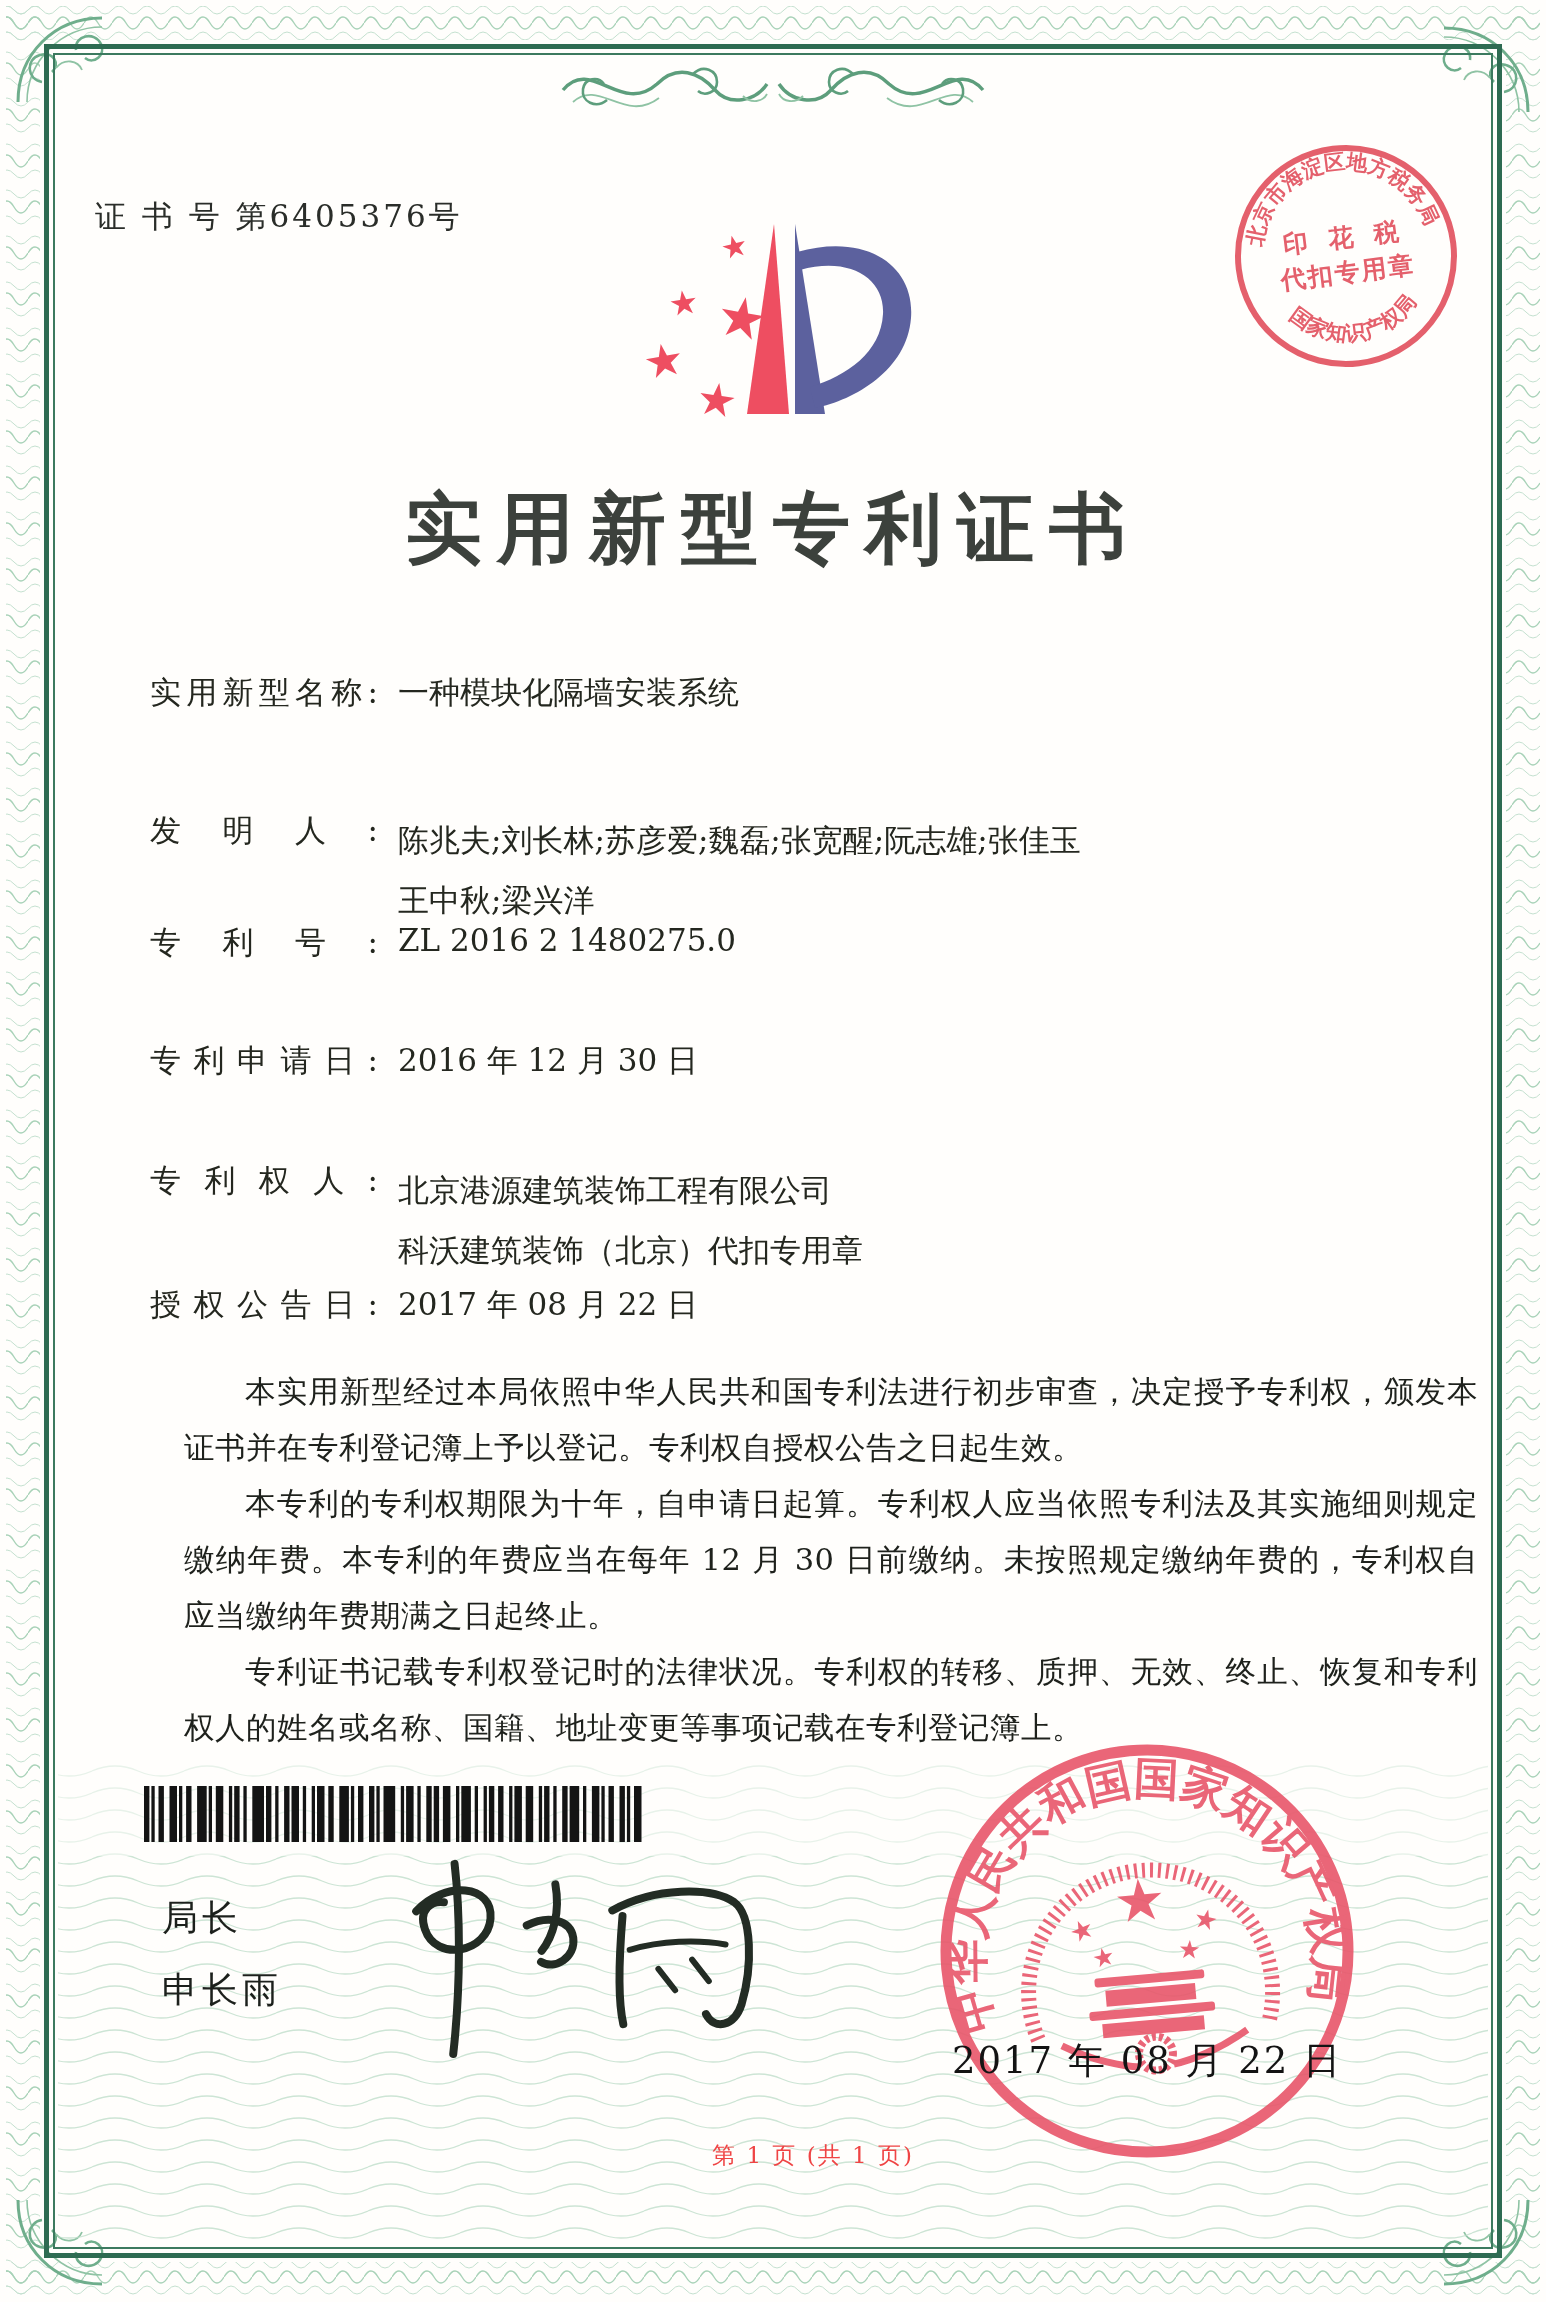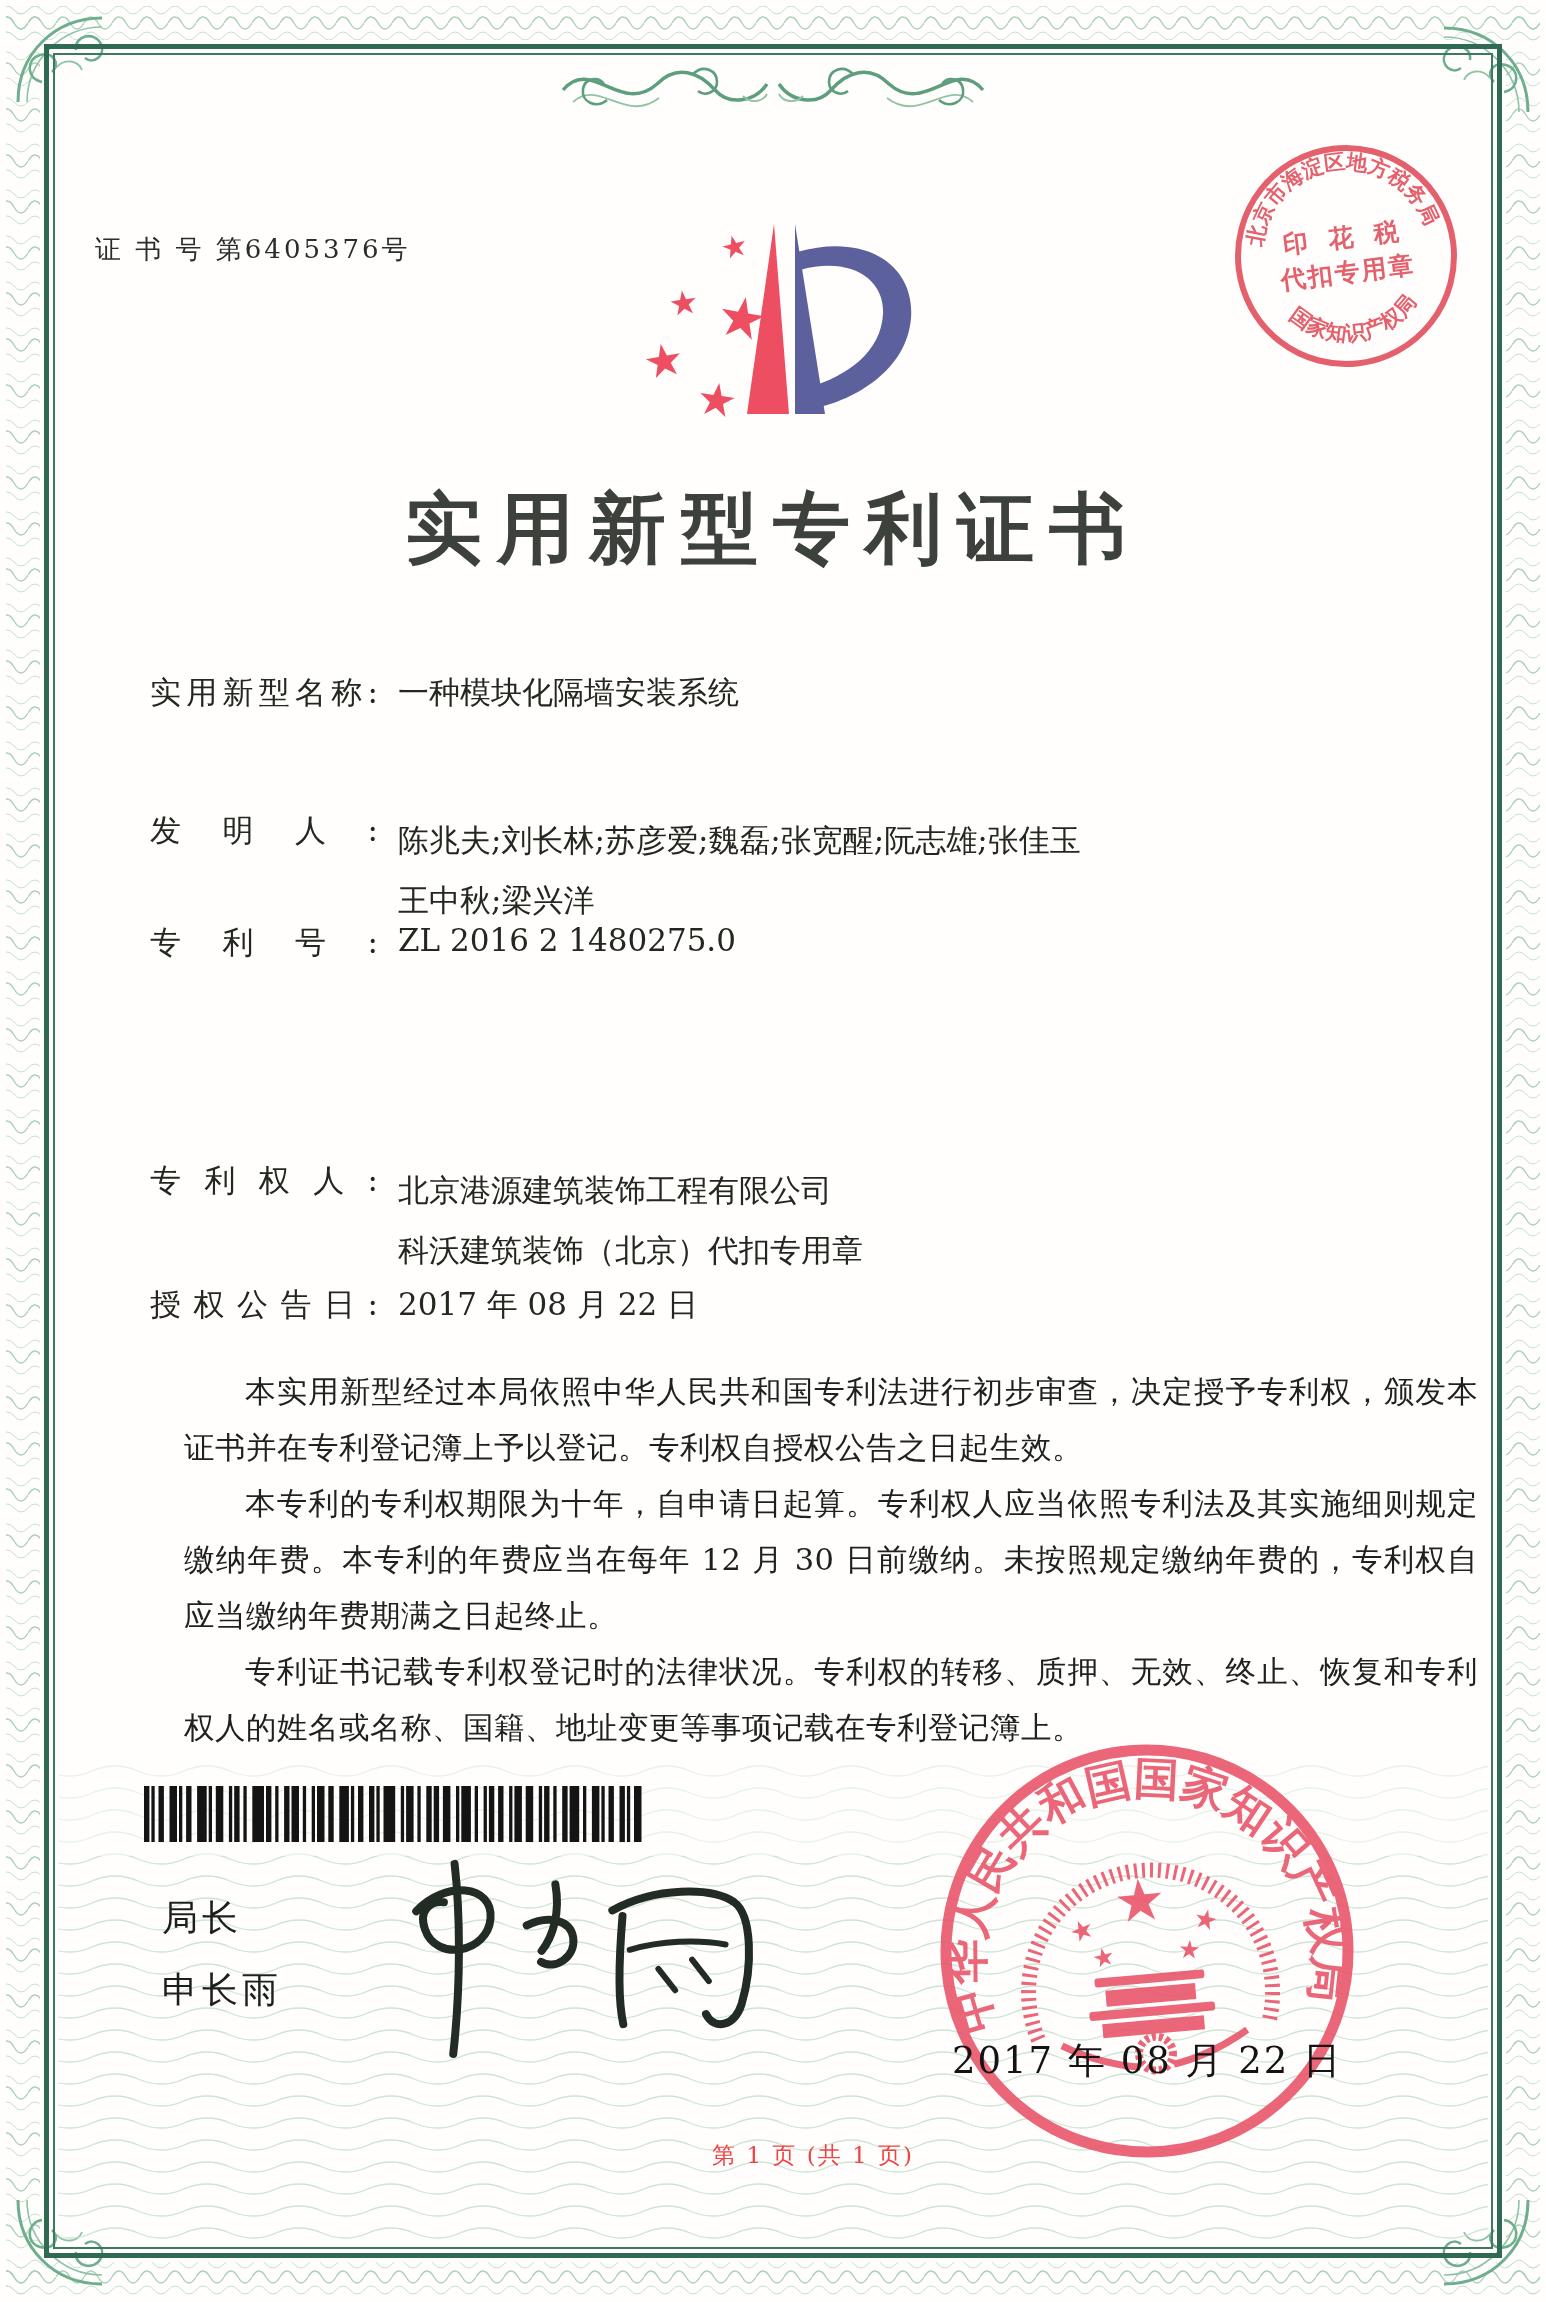--- a/index.html
+++ b/index.html
@@ -10,21 +10,21 @@
     overflow:hidden;
     font-family:"DejaVu Serif","Liberation Serif",serif;
     color:#20231f;
   }
   .bg-deco{position:absolute;left:0;top:0;z-index:0;}
   
   .frame{position:absolute;inset:44px;border:5px solid #2e6b52;z-index:1;pointer-events:none;}
   .frame::after{content:"";position:absolute;inset:4px;border:2px solid #3c7a5f;}
   .layer{position:absolute;z-index:2;}
 
-  .cert-no{left:95px;top:196px;font-size:26px;letter-spacing:3px;color:#2a2d29;margin-top:36px;}
+  .cert-no{left:95px;top:196px;font-size:31px;letter-spacing:3px;color:#2a2d29;}
   .logo{left:635px;top:208px;width:312px;height:238px;}
   .tax-stamp{left:1228px;top:138px;width:236px;height:236px;transform:rotate(-7deg);z-index:3;}
   .title{left:0;top:458px;width:100%;text-align:center;font-size:77px;font-weight:bold;
          letter-spacing:15px;color:#3c413c;margin-top:20px;}
 
   .field{left:150px;width:1300px;font-size:31px;color:#24271f;}
   .lab{display:inline-block;width:228px;text-align:justify;text-align-last:justify;vertical-align:top;}
   .val{display:inline-block;vertical-align:top;margin-left:20px;line-height:60px;}
   .field.single .val{line-height:normal;}
 
@@ -137,20 +137,23 @@
 
   <div class="layer field single" style="top:672px">
     <span class="lab">实用新型名称:</span><span class="val">一种模块化隔墙安装系统</span>
   </div>
   <div class="layer field" style="top:810px">
     <span class="lab">发明人:</span><span class="val"><span>陈兆夫;刘长林;苏彦爱;魏磊;张宽醒;阮志雄;张佳玉</span><br>
       <span>王中秋;梁兴洋</span></span>
   </div>
   <div class="layer field single" style="top:922px">
     <span class="lab">专利号:</span><span class="val">ZL 2016 2 1480275.0</span>
+  </div>
+  <div class="layer field single" style="top:1040px">
+    <span class="lab">专利申请日:</span><span class="val">2016 年 12 月 30 日</span>
   </div>
   <div class="layer field" style="top:1160px">
     <span class="lab">专利权人:</span><span class="val"><span>北京港源建筑装饰工程有限公司</span><br>
       <span>科沃建筑装饰（北京）代扣专用章</span></span>
   </div>
   <div class="layer field single" style="top:1284px">
     <span class="lab">授权公告日:</span><span class="val">2017 年 08 月 22 日</span>
   </div>
 
   <div class="layer paras">

